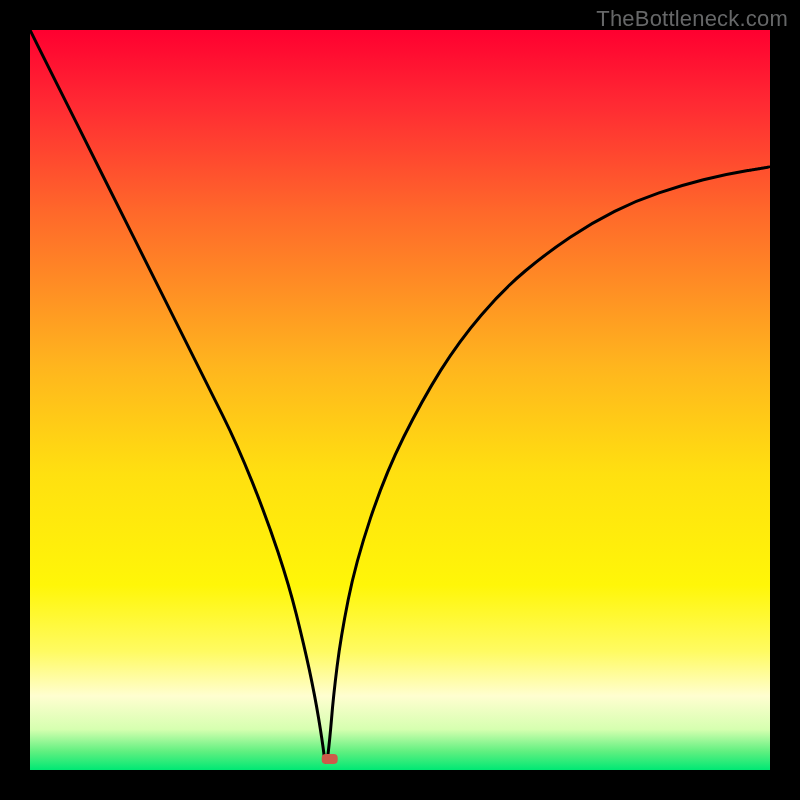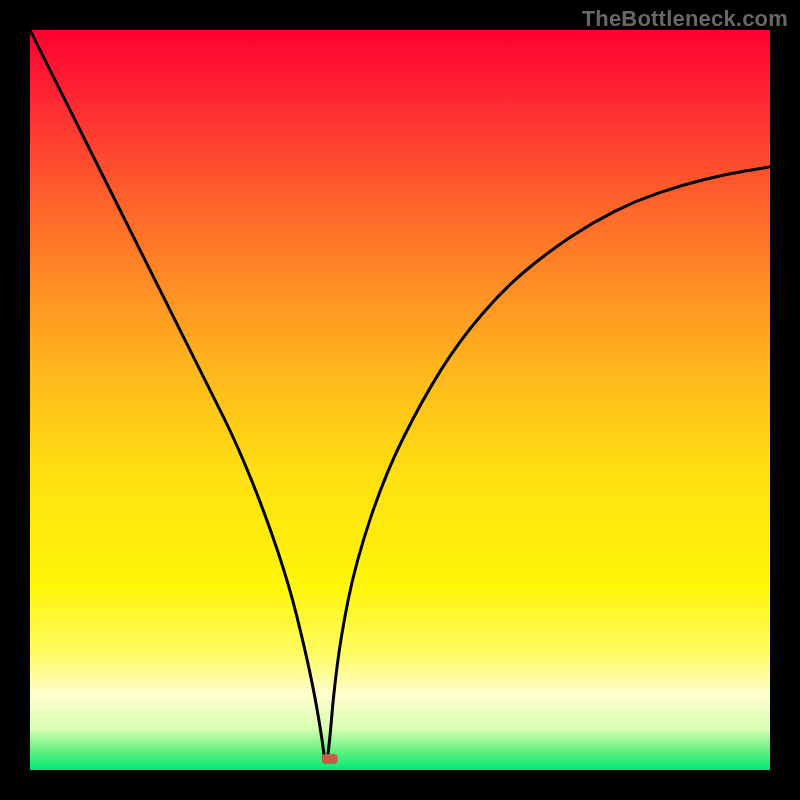--- a/index.html
+++ b/index.html
@@ -26,21 +26,21 @@
     width: 740px;
     height: 740px;
     overflow: hidden;
   }
   .watermark {
     position: absolute;
     top: 6px;
     right: 12px;
     color: #666768;
     font-size: 22px;
-    font-weight: 700;
+    font-weight: 400;
     letter-spacing: 0.2px;
     z-index: 5;
   }
 </style>
 </head>
 <body>
 
 <div class="frame">
 
   <div class="watermark">TheBottleneck.com</div>

